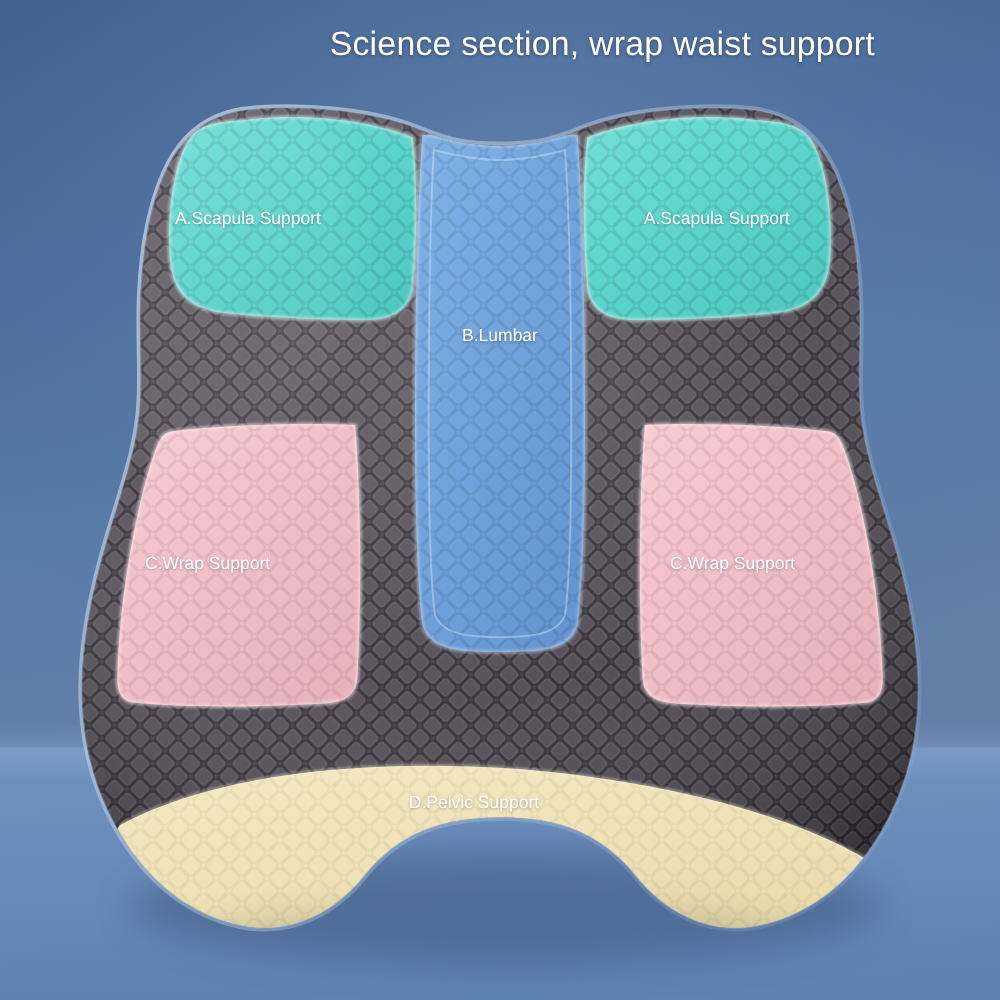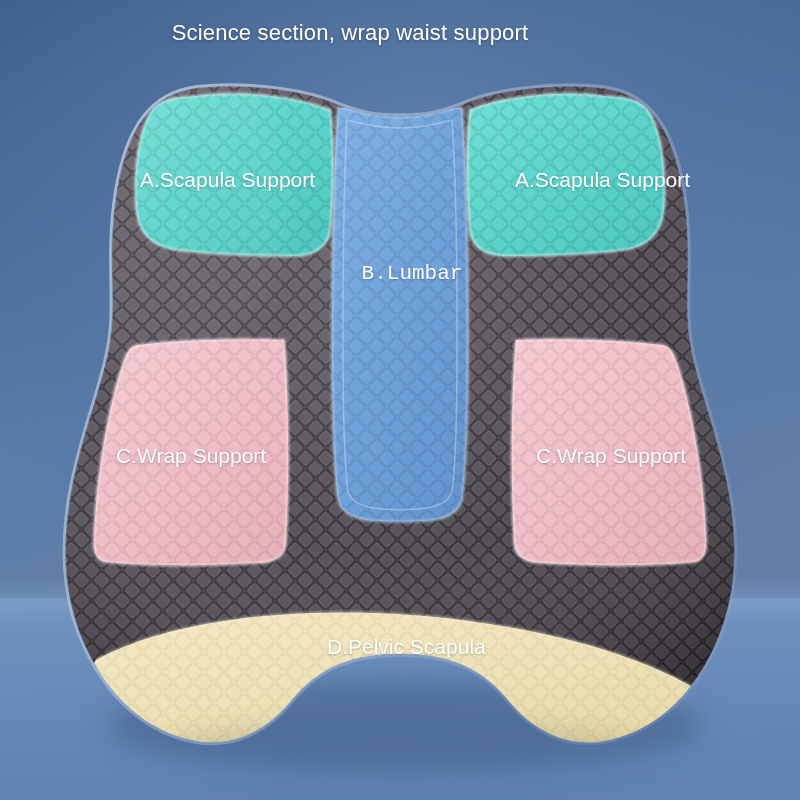--- a/index.html
+++ b/index.html
@@ -28,43 +28,43 @@
     inset: 0;
     width: 800px;
     height: 800px;
     display: block;
   }
   #title {
     position: absolute;
     left: 0;
     top: 20px;
     width: 700px;
-    text-align: center;
+    text-align: right;
     color: #ffffff;
-    font-size: 22px;
+    font-size: 27px;
     font-weight: 400;
     letter-spacing: 0.2px;
     text-shadow: 0 1px 3px rgba(20,35,60,0.45);
     pointer-events: none;
   }
   .zone-label {
     position: absolute;
     color: #ffffff;
-    font-size: 21px;
+    font-size: 14px;
     font-weight: 400;
     line-height: 1.55;
     text-align: center;
     white-space: nowrap;
     text-shadow: 0 1px 2px rgba(40,50,70,0.35);
     pointer-events: none;
   }
   .zone-label span { display: block; }
   #label-scapula-left  { left: 140px; top: 164px; }
   #label-scapula-right { left: 515px; top: 164px; }
-  #label-lumbar        { left: 341px; top: 258px; width: 142px; font-family: Liberation Mono, monospace; }
+  #label-lumbar        { left: 329px; top: 258px; width: 142px; }
   #label-wrap-left     { left: 116px; top: 440px; }
   #label-wrap-right    { left: 536px; top: 440px; }
   #label-pelvic        { left: 327px; top: 631px; }
 </style>
 </head>
 <body>
 
 <div id="stage">
 
   <svg id="backdrop" viewBox="0 0 800 800">
@@ -376,16 +376,16 @@
 
   <div class="zone-label" id="label-wrap-left">
     <span>C.Wrap Support</span>
   </div>
 
   <div class="zone-label" id="label-wrap-right">
     <span>C.Wrap Support</span>
   </div>
 
   <div class="zone-label" id="label-pelvic">
-    <span>D.Pelvic Scapula</span>
+    <span>D.Pelvic Support</span>
   </div>
 
 </div>
 
 </body></html>

